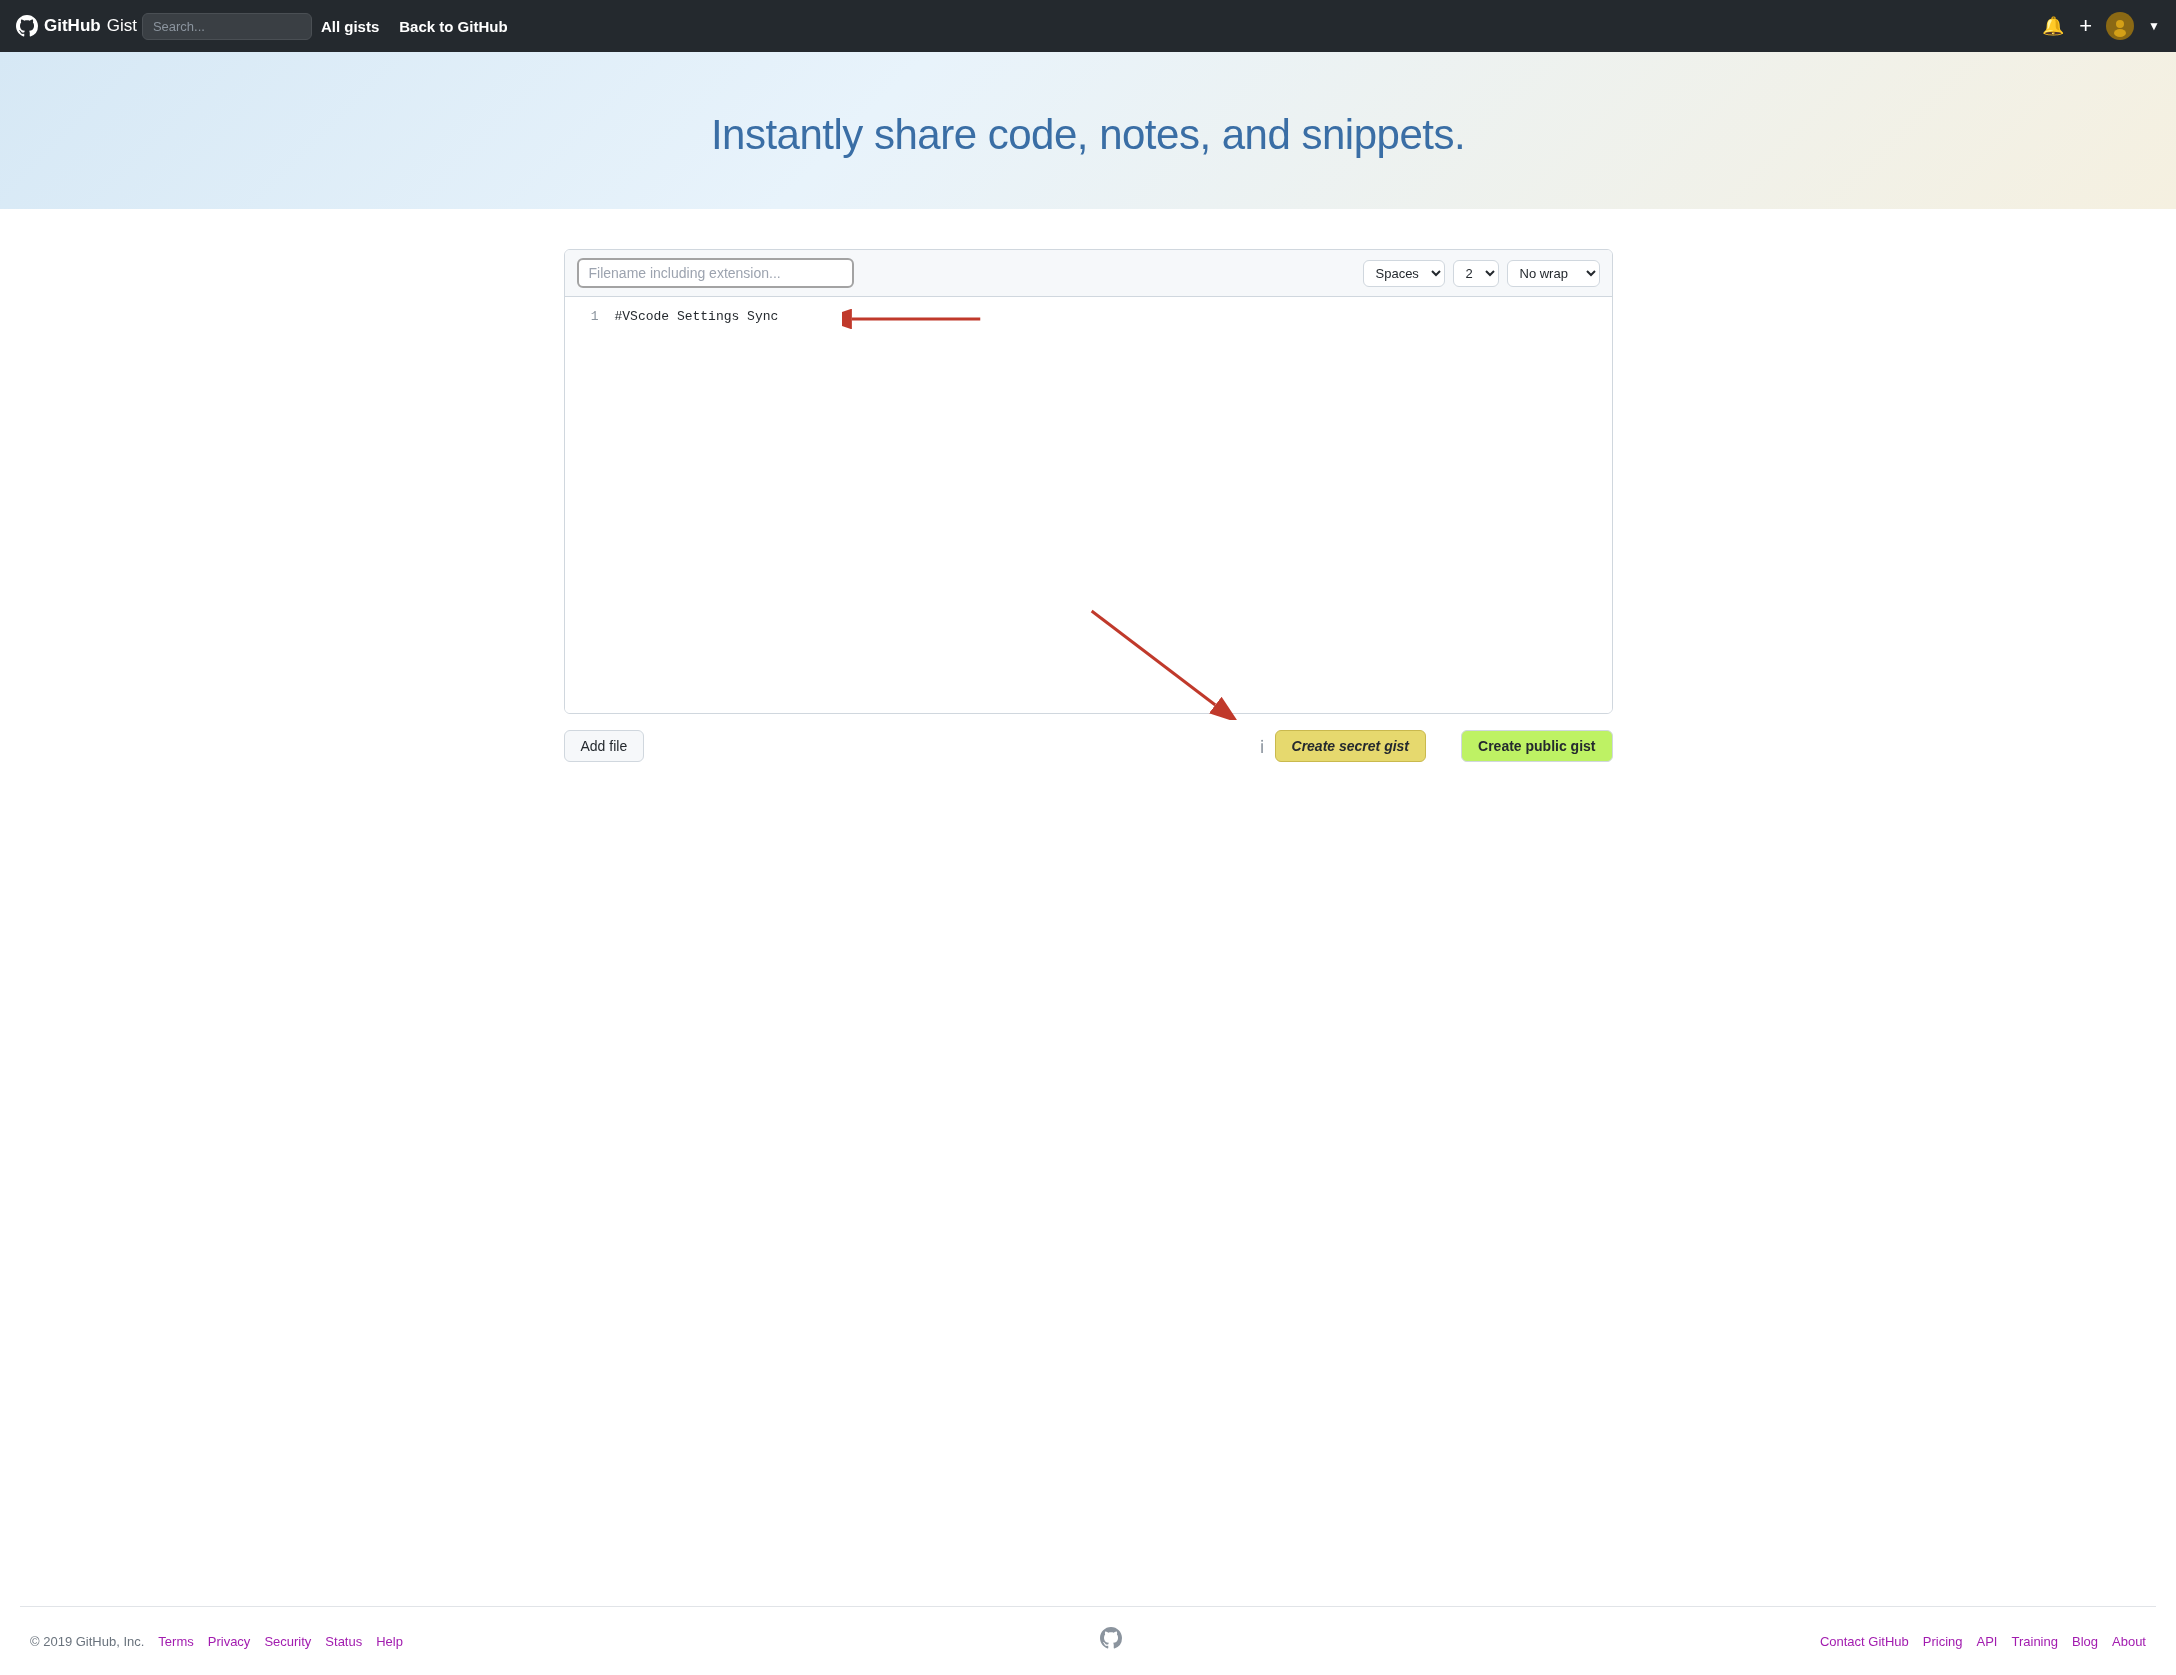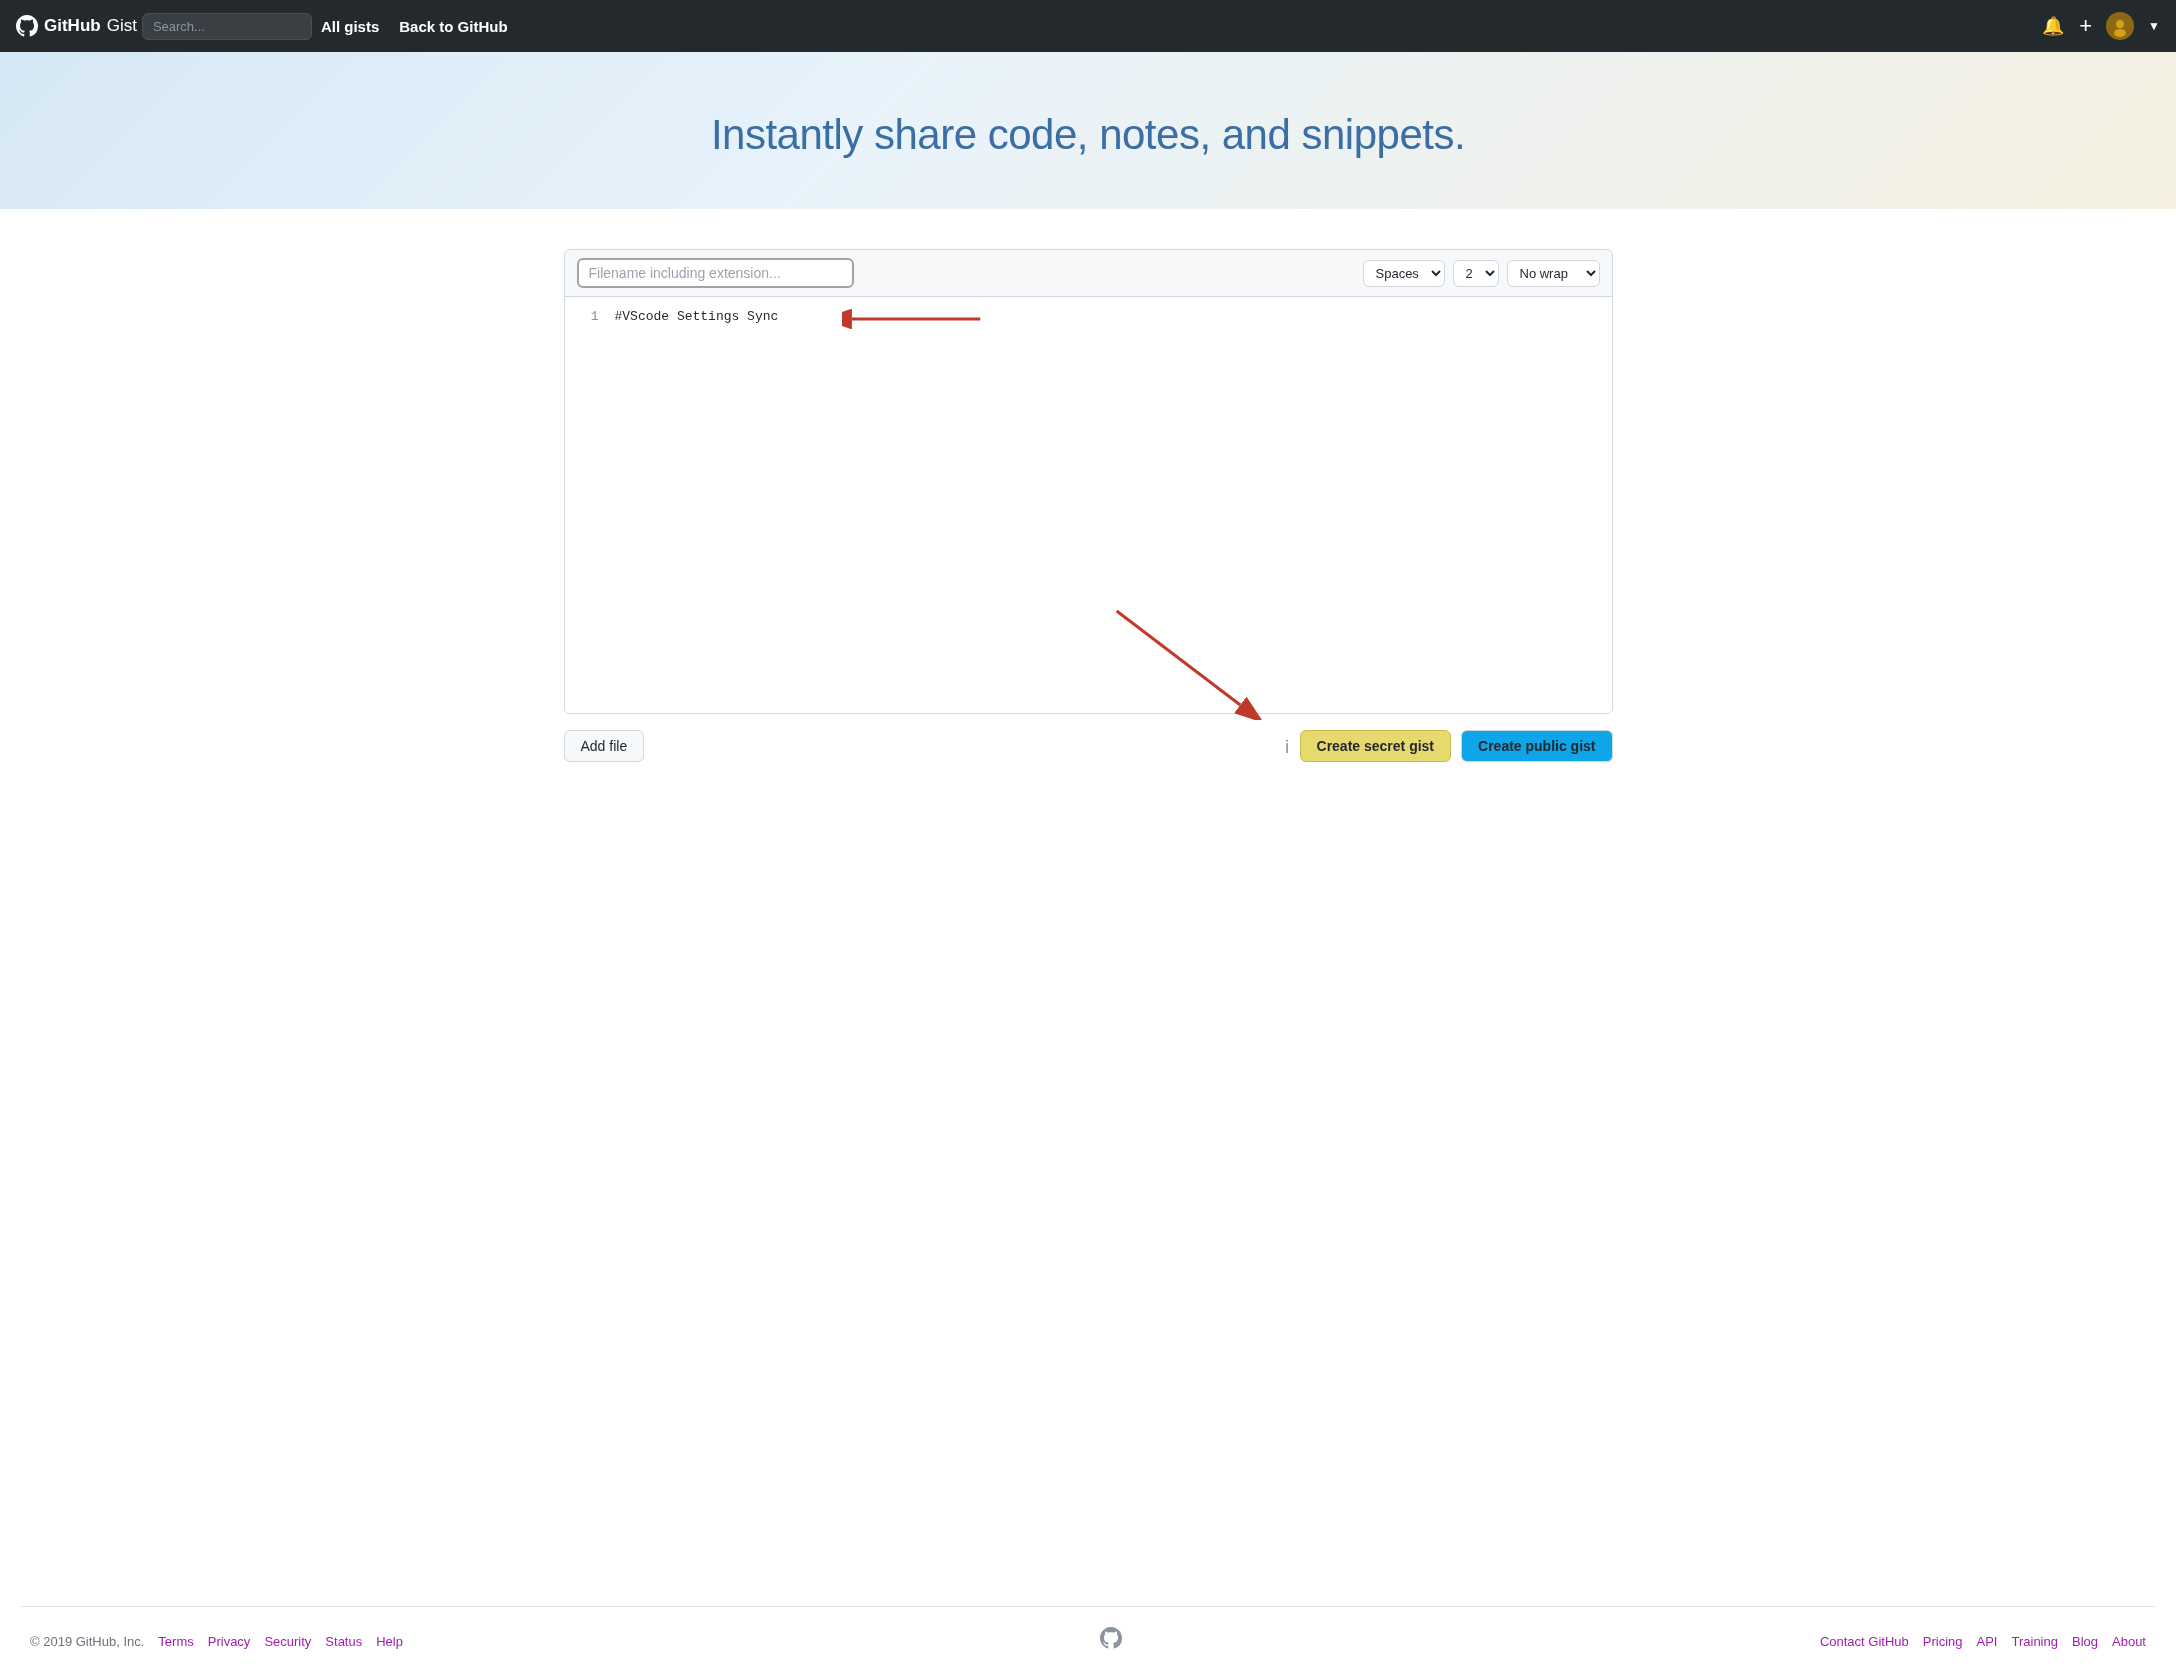--- a/index.html
+++ b/index.html
@@ -205,30 +205,32 @@
     }
     .btn-secret {
       background: #e6d96e;
       border: 1px solid #c9b94e;
       border-radius: 6px;
       padding: 7px 16px;
       font-size: 14px;
       font-weight: 600;
       cursor: pointer;
       color: #24292e;
+      font-style: italic;
     }
     .btn-public {
-      background: #0ea5e9;
+      background: #bef264;
       border: 1px solid #d0d7de;
       border-radius: 6px;
       padding: 7px 16px;
       font-size: 14px;
       font-weight: 600;
       cursor: pointer;
       color: #24292e;
+      margin-left: 25px;
     }
 
     
     .divider {
       border: none;
       border-top: 1px solid #e1e4e8;
       margin: 0 20px;
     }
 
     

